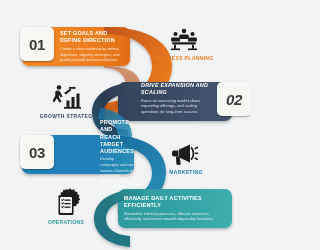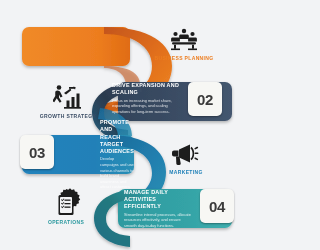--- a/index.html
+++ b/index.html
@@ -40,21 +40,21 @@
     font-size:3.9px;line-height:1.42;
     color:rgba(255,255,255,.82);
     margin:0;
   }
 
   
   #step1{left:20px;top:27px;width:112px;height:39px;}
   #step1 .txtwrap{padding-left:6px;padding-right:6px;}
 
   
-  #step2{left:104px;top:82px;width:118px;height:32px;flex-direction:row-reverse;}
+  #step2{left:133px;top:82px;width:118px;height:32px;flex-direction:row-reverse;font-style:italic;}
   #step2 .txtwrap{padding-right:6px;padding-left:8px;}
 
   
   #step3{left:20px;top:135px;width:114px;height:39px;gap:40px;}
   #step3 .txtwrap{padding-left:6px;padding-right:6px;}
 
   
   #step4{left:116px;top:189px;width:118px;height:39px;flex-direction:row-reverse;}
   #step4 .txtwrap{padding-right:6px;padding-left:8px;}
 
@@ -154,39 +154,45 @@
                C118,126 110,120 98,119 Z" fill="url(#gBlueFold)" opacity="0.85"></path>
     </g>
 
     <g filter="url(#softShadow)">
       <rect x="118" y="189" width="114" height="39" rx="7" fill="url(#gTeal)"></rect>
       <path d="M142,189 C110,189 94,202 94,218 C94,234 108,245 130,247
                L130,236 C114,235 106,228 106,219 C106,206 120,198 144,198 Z" fill="url(#gTealFold)"></path>
     </g>
   </svg>
 
+  <div class="step" id="step1">
+    <div class="badge">01</div>
+    <div class="txtwrap">
+      <p class="s-title">SET GOALS AND DEFINE DIRECTION</p>
+      <p class="s-body">Create a clear roadmap by setting objectives, aligning strategies, and guiding overall business direction.</p>
+    </div>
+  </div>
 
   <div class="step" id="step2">
     <div class="badge">02</div>
     <div class="txtwrap">
       <p class="s-title">DRIVE EXPANSION AND SCALING</p>
       <p class="s-body">Focus on increasing market share, expanding offerings, and scaling operations for long-term success.</p>
     </div>
   </div>
 
   <div class="step" id="step3">
     <div class="badge">03</div>
     <div class="txtwrap">
       <p class="s-title">PROMOTE AND REACH TARGET AUDIENCES</p>
       <p class="s-body">Develop campaigns and use various channels to build brand awareness and attract customers.</p>
     </div>
   </div>
 
   <div class="step" id="step4">
-    <div class="badge">04</div>
     <div class="txtwrap">
       <p class="s-title">MANAGE DAILY ACTIVITIES EFFICIENTLY</p>
       <p class="s-body">Streamline internal processes, allocate resources effectively, and ensure smooth day-to-day functions.</p>
     </div>
   </div>
 
   <div class="iconblk" id="icon-business">
     <svg class="glyph" width="30" height="24" viewBox="0 0 60 48">
       <g fill="#1d1d1d">
         <circle cx="30" cy="6" r="4.4"></circle>

